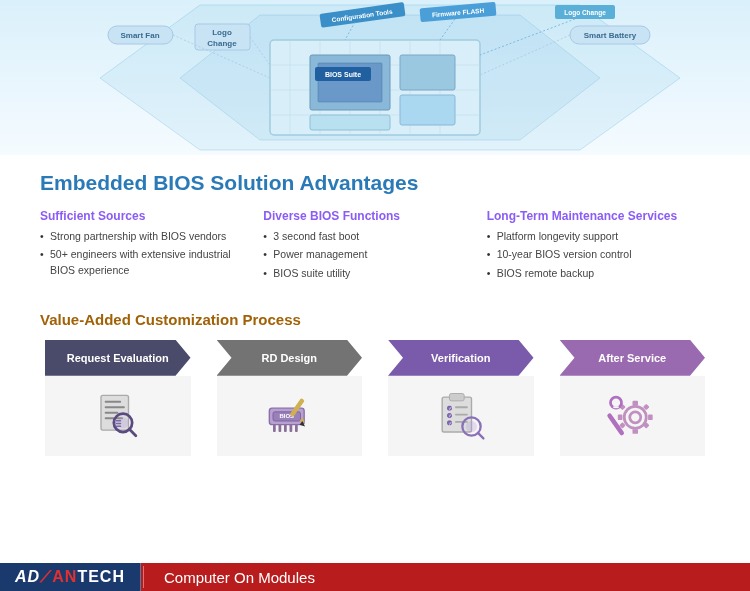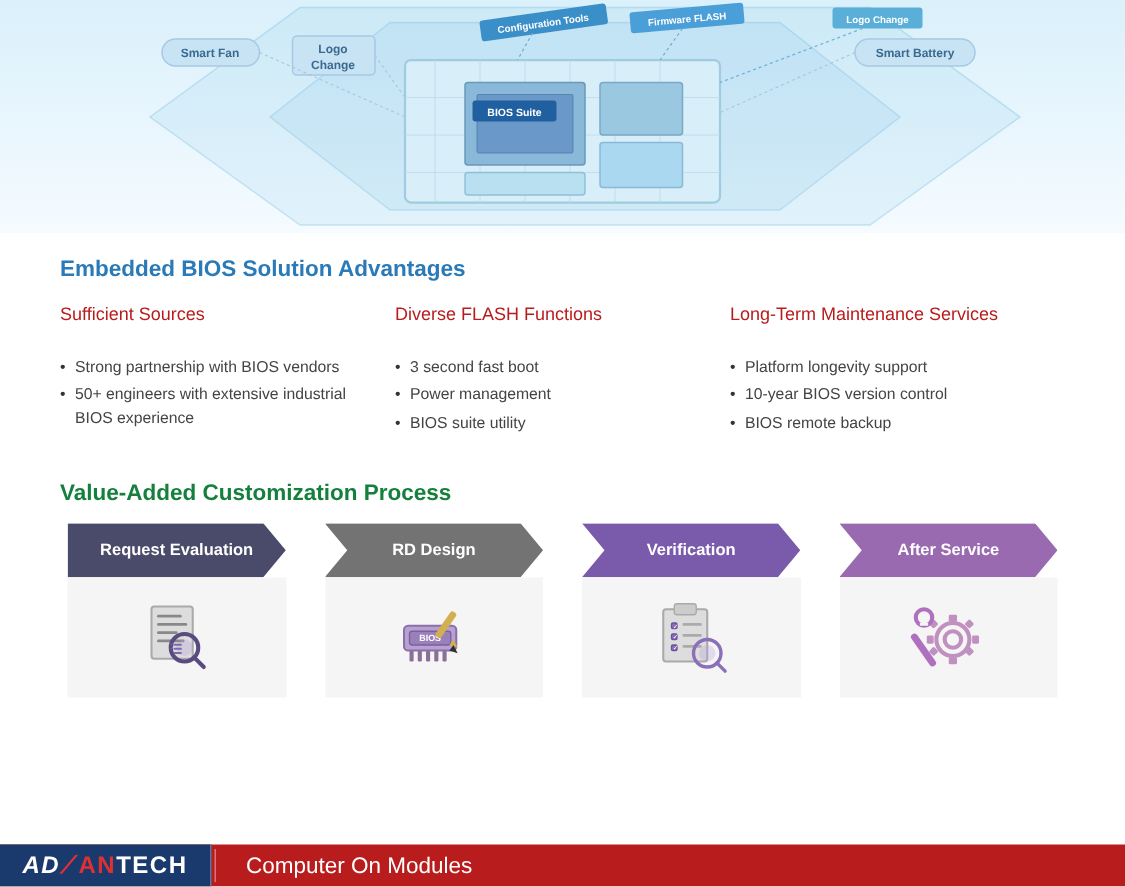--- a/index.html
+++ b/index.html
@@ -21,41 +21,41 @@
       overflow: hidden;
     }
 
     
     .content-section {
       padding: 16px 40px 12px 40px;
     }
 
     .section-title {
       color: #2a7ab8;
-      font-size: 15px;
+      font-size: 21px;
       font-weight: bold;
       margin-bottom: 14px;
     }
 
     .columns-grid {
       display: flex;
       gap: 0;
       margin-bottom: 14px;
     }
 
     .column {
       flex: 1;
       padding-right: 20px;
     }
 
     .column-title {
       font-size: 12px;
-      font-weight: normal;
-      color: #b91c1c;
-      margin-bottom: 20px;
+      font-weight: bold;
+      color: #8b5cf6;
+      margin-bottom: 4px;
       line-height: 1.3;
     }
 
     .bullet-list {
       list-style: none;
       padding: 0;
     }
 
     .bullet-list li {
       font-size: 10.5px;
@@ -72,21 +72,21 @@
       left: 0;
       color: #333;
     }
 
     
     .process-section {
       padding: 0 40px 10px 40px;
     }
 
     .process-title {
-      color: #15803d;
+      color: #a16207;
       font-size: 15px;
       font-weight: bold;
       margin-bottom: 12px;
     }
 
     .process-steps {
       display: flex;
       align-items: stretch;
       gap: 16px;
     }
@@ -270,21 +270,21 @@
 
     <div class="column">
       <div class="column-title">Sufficient Sources</div>
       <ul class="bullet-list">
         <li>Strong partnership with BIOS vendors</li>
         <li>50+ engineers with extensive industrial BIOS experience</li>
       </ul>
     </div>
 
     <div class="column">
-      <div class="column-title">Diverse FLASH Functions</div>
+      <div class="column-title">Diverse BIOS Functions</div>
       <ul class="bullet-list">
         <li>3 second fast boot</li>
         <li>Power management</li>
         <li>BIOS suite utility</li>
       </ul>
     </div>
 
     <div class="column">
       <div class="column-title">Long-Term Maintenance Services</div>
       <ul class="bullet-list">

